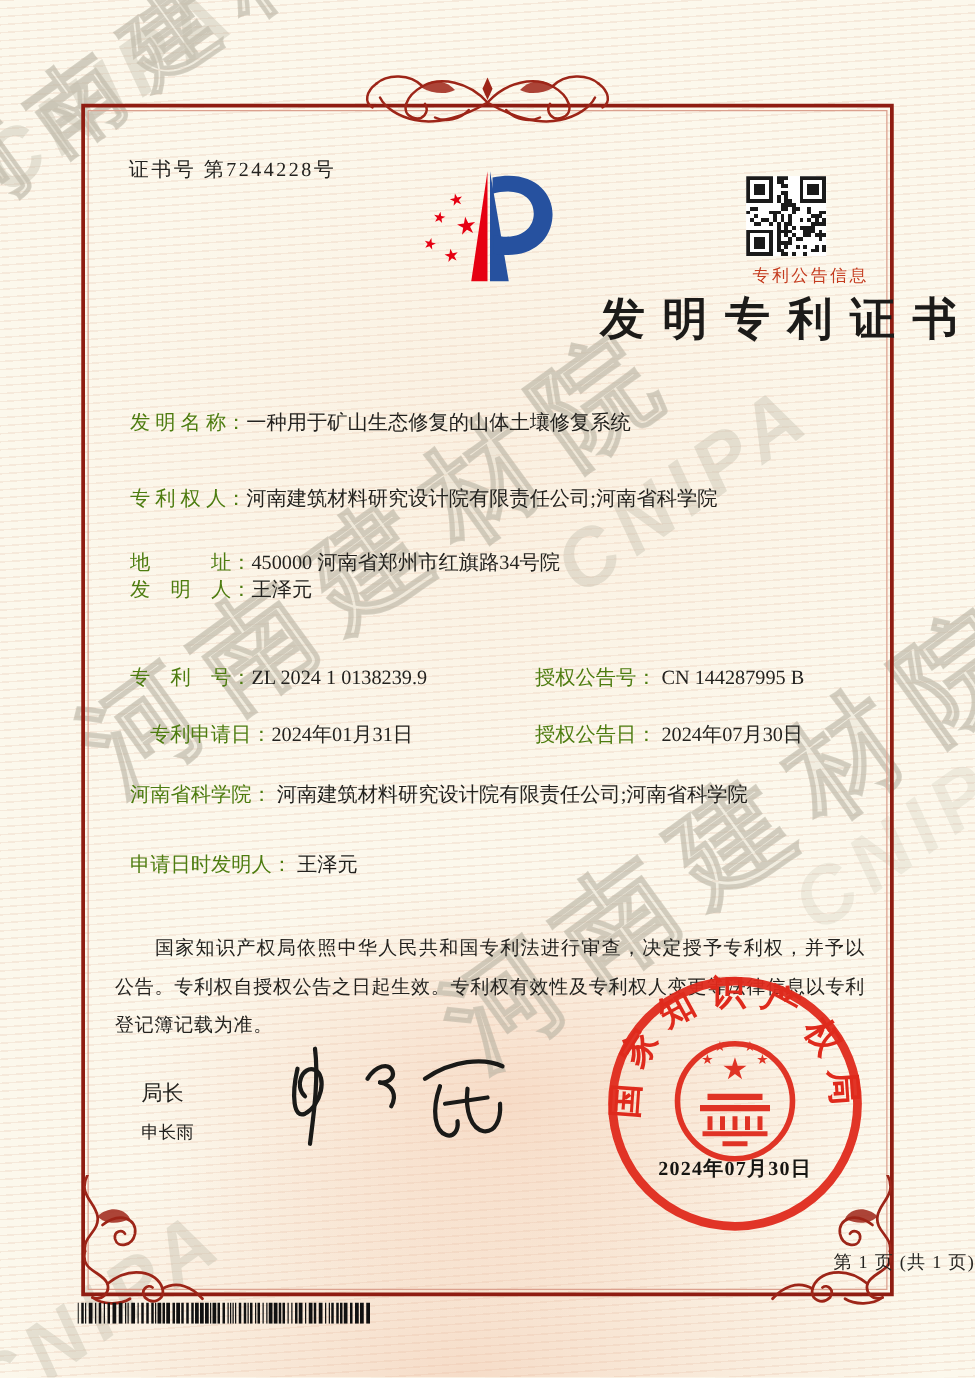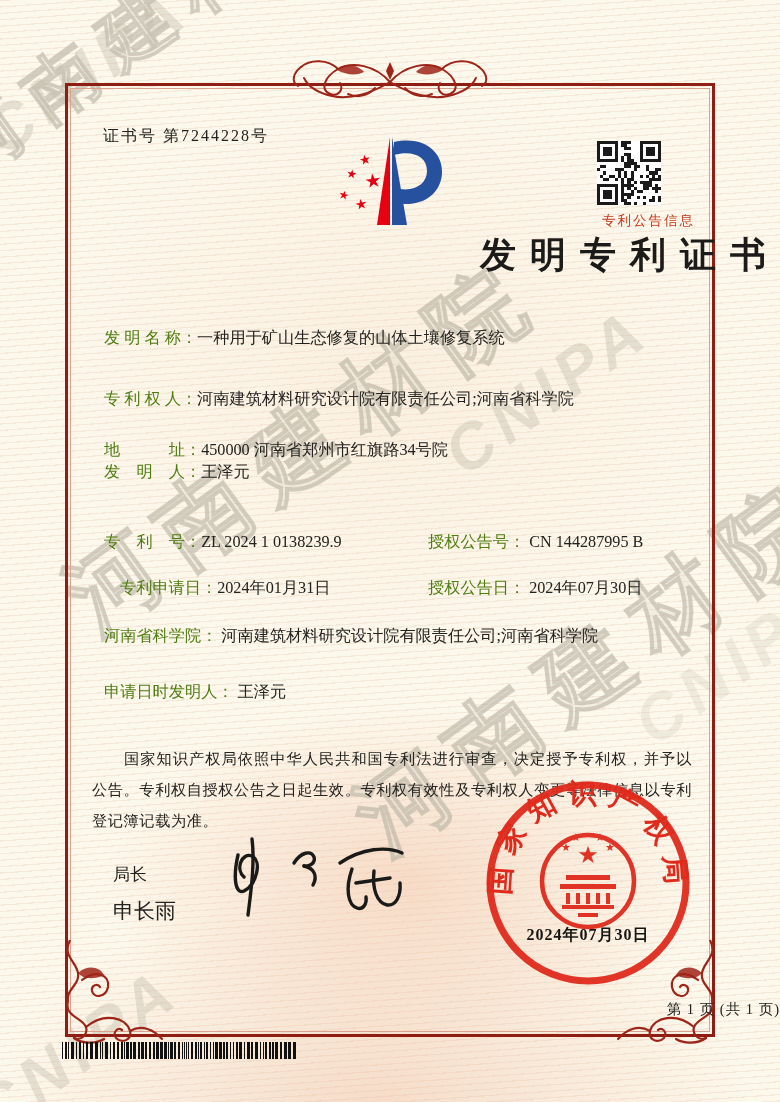--- a/index.html
+++ b/index.html
@@ -50,21 +50,21 @@
     letter-spacing:14px;text-indent:14px;color:#1c1b19;z-index:4;}
   
   .fld{font-size:16.2px;z-index:4;white-space:nowrap;}
   .lbl{color:#4d7c0f;}
   
   .notice{left:92px;top:743px;width:600px;font-size:15.2px;line-height:31px;
     text-indent:32px;letter-spacing:0.6px;text-align:justify;z-index:4;}
   
   .sign-title{left:113px;top:863px;font-size:17px;z-index:4;
     font-family:"Liberation Sans","DejaVu Sans",sans-serif;}
-  .sign-name{left:113px;top:897px;font-size:21px;z-index:4;
+  .sign-name{left:113px;top:897px;font-size:14px;z-index:4;
     font-family:"Liberation Sans","DejaVu Sans",sans-serif;}
   .signature{left:222px;top:833px;width:192px;height:90px;z-index:4;}
   
   .seal{left:484px;top:779px;width:208px;height:208px;z-index:6;}
   .seal-date{position:absolute;left:0;top:146px;width:208px;text-align:center;
     font-size:16px;font-weight:bold;color:#161512;letter-spacing:1px;}
   
   .page-info{left:0;right:0;top:1000px;text-align:right;font-size:14.5px;
     letter-spacing:1px;z-index:4;}
   .barcode{left:62px;top:1042px;width:236px;height:17px;z-index:4;}

